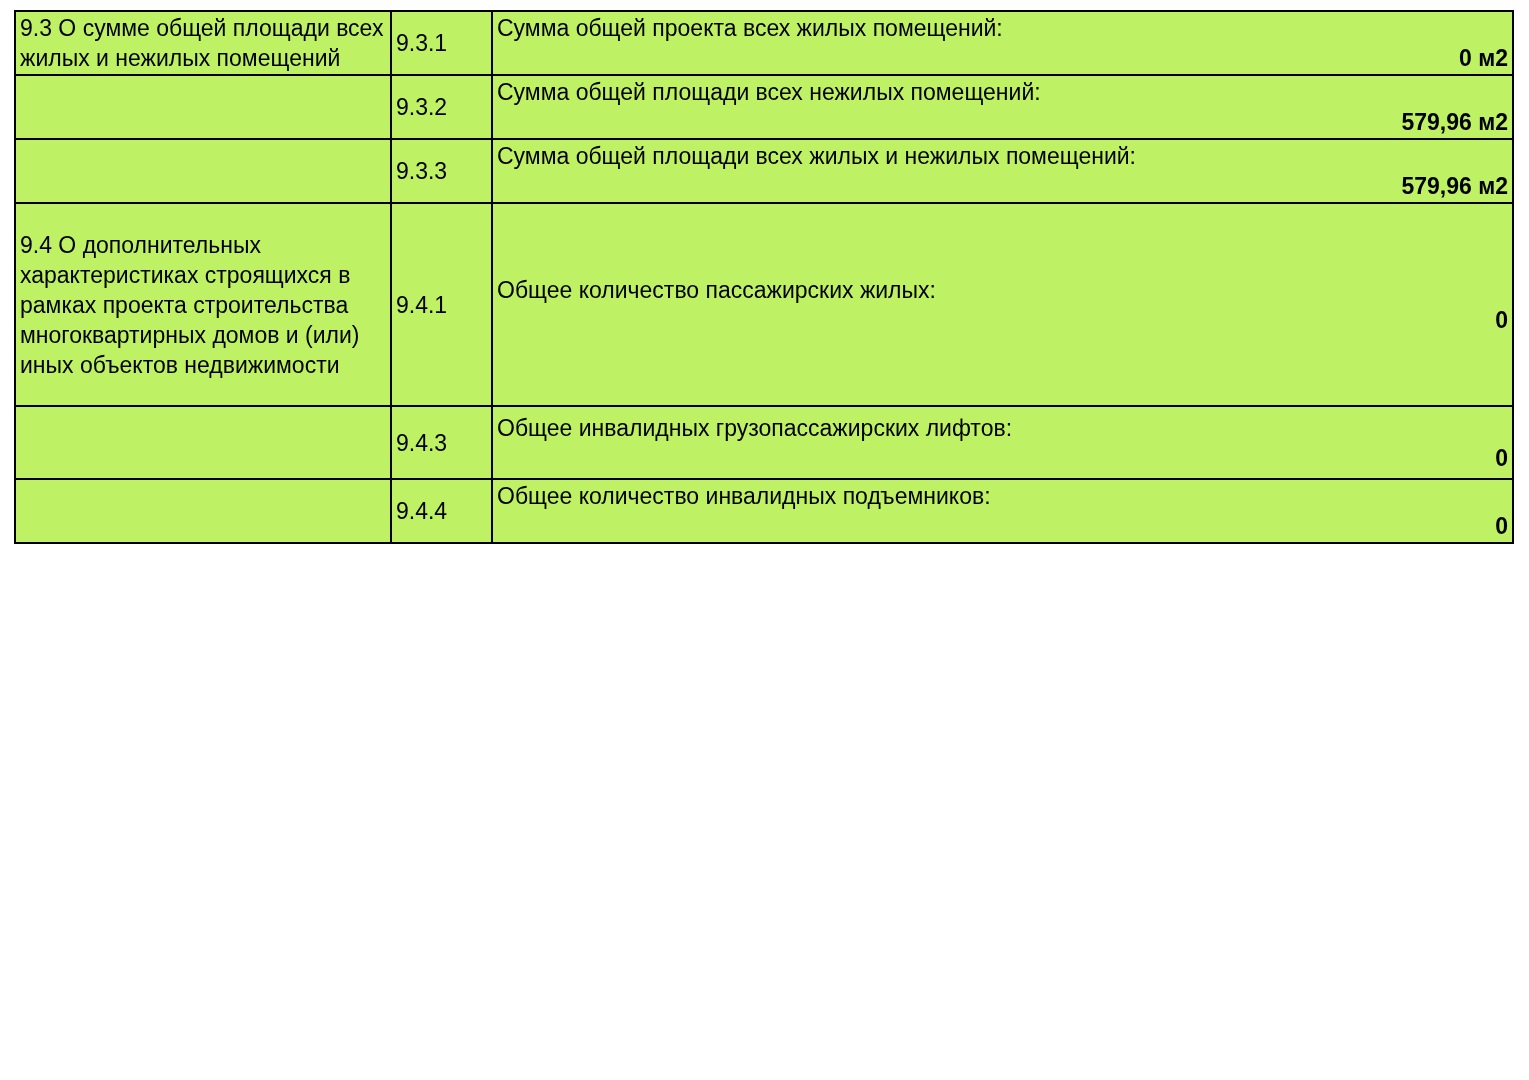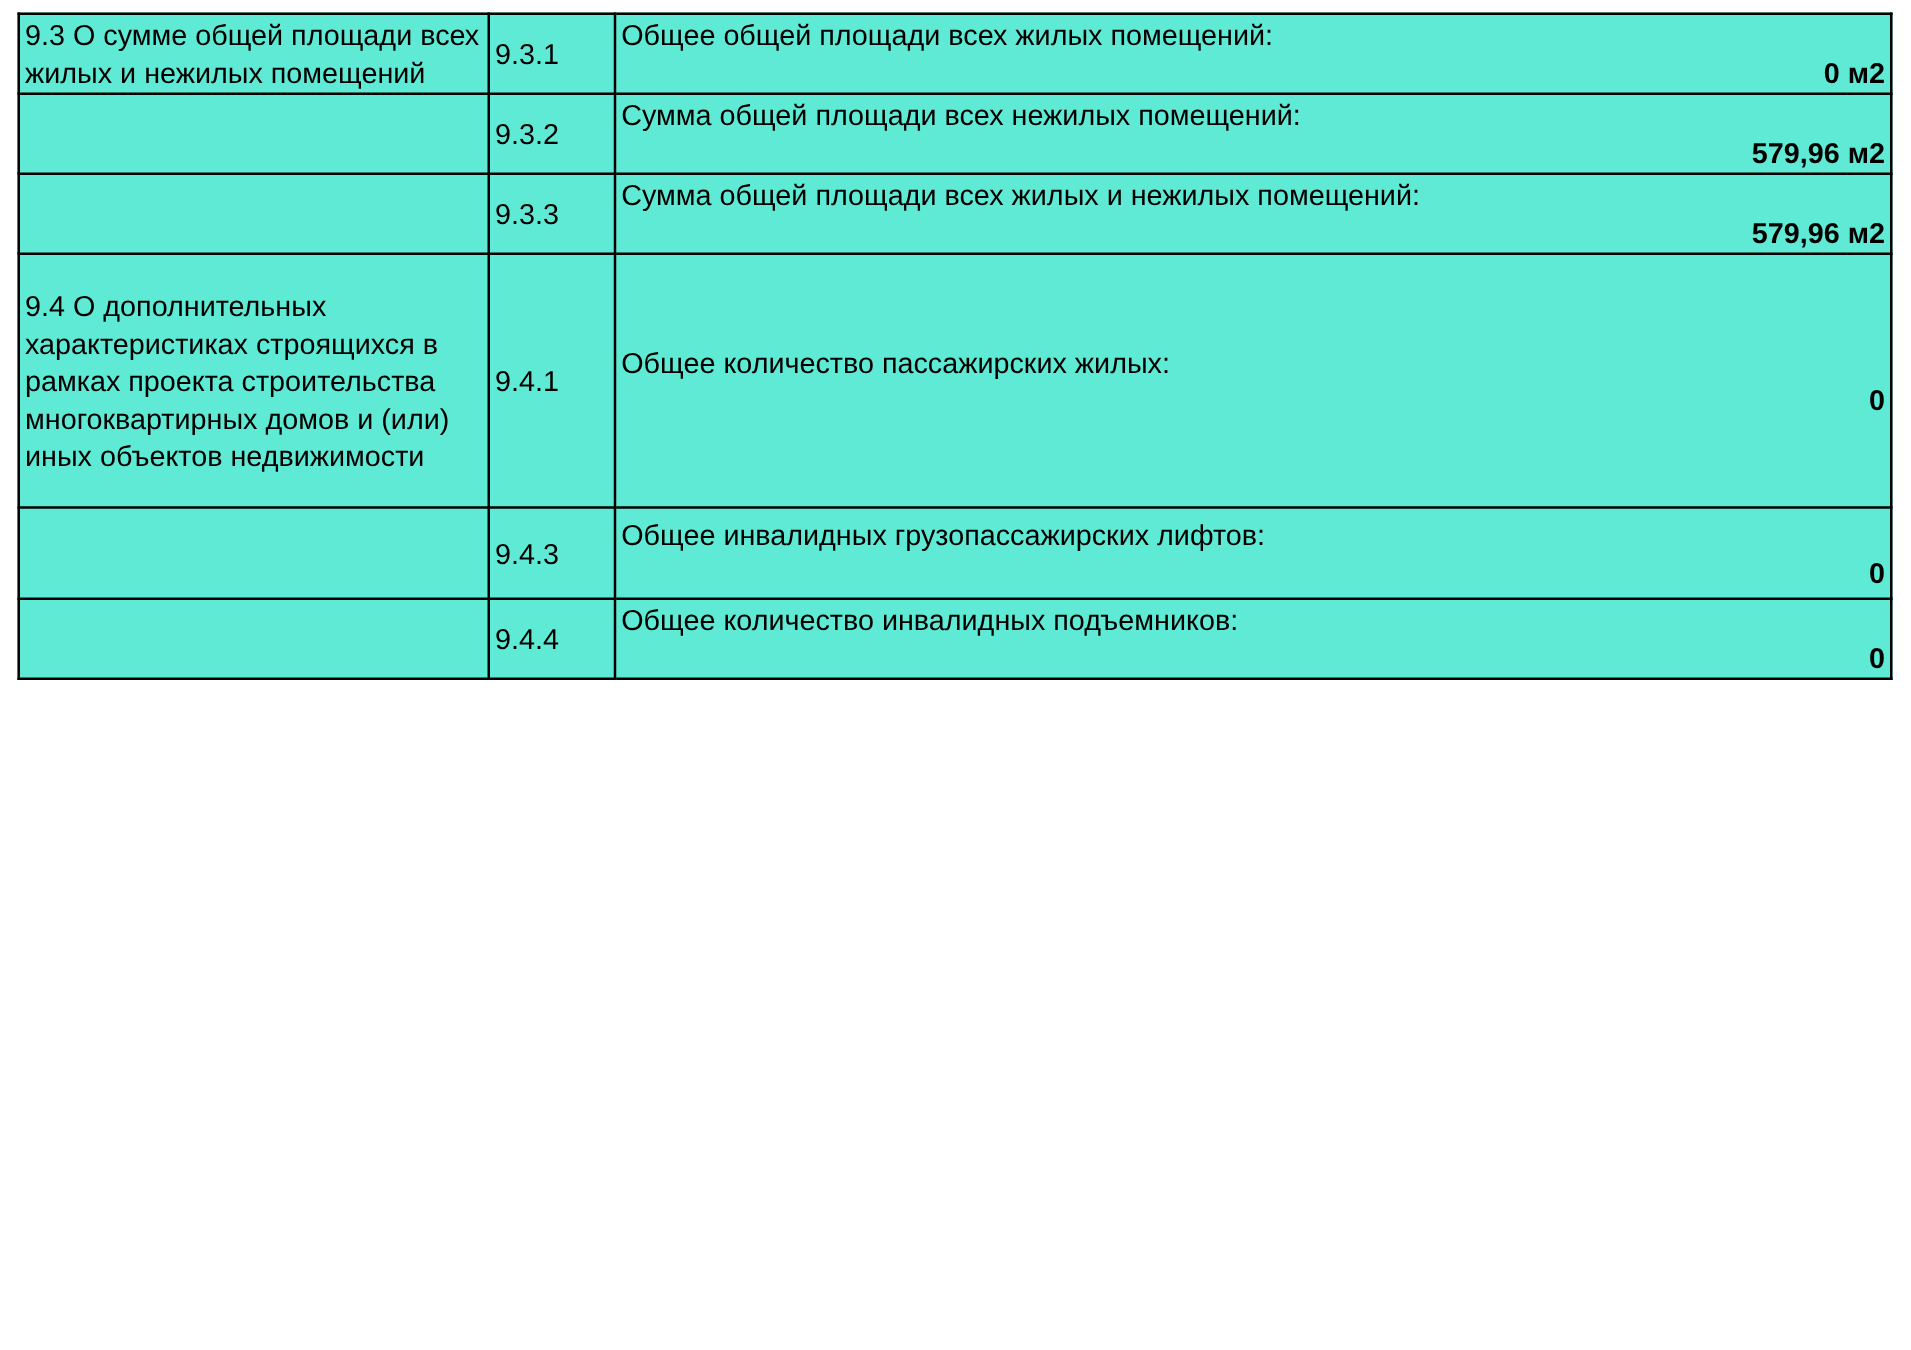--- a/index.html
+++ b/index.html
@@ -12,21 +12,21 @@
     position: relative;
     font-family: "Liberation Sans", "DejaVu Sans", sans-serif;
     color: #000000;
   }
   table.decl {
     position: absolute;
     left: 14px; top: 10px;
     width: 1498px;
     border-collapse: collapse;
     table-layout: fixed;
-    background: #5eead4;
+    background: #bef264;
   }
   table.decl td {
     border: 2px solid #000000;
     font-size: 23px;
     line-height: 30px;
     vertical-align: middle;
     overflow: hidden;
     padding: 1px 4px;
   }
   td.c-section {
@@ -44,21 +44,21 @@
   <colgroup>
     <col style="width:376px">
     <col style="width:101px">
     <col style="width:1021px">
   </colgroup>
   <tbody>
     <tr style="height:64px">
       <td class="c-section">9.3 О сумме общей площади всех жилых и нежилых помещений</td>
       <td class="c-number">9.3.1</td>
       <td class="c-desc">
-        <div>Общее общей площади всех жилых помещений:</div>
+        <div>Сумма общей проекта всех жилых помещений:</div>
         <div class="value-line">0 м2</div>
       </td>
     </tr>
     <tr style="height:60px">
       <td class="c-section"></td>
       <td class="c-number">9.3.2</td>
       <td class="c-desc">
         <div>Сумма общей площади всех нежилых помещений:</div>
         <div class="value-line">579,96 м2</div>
       </td>

